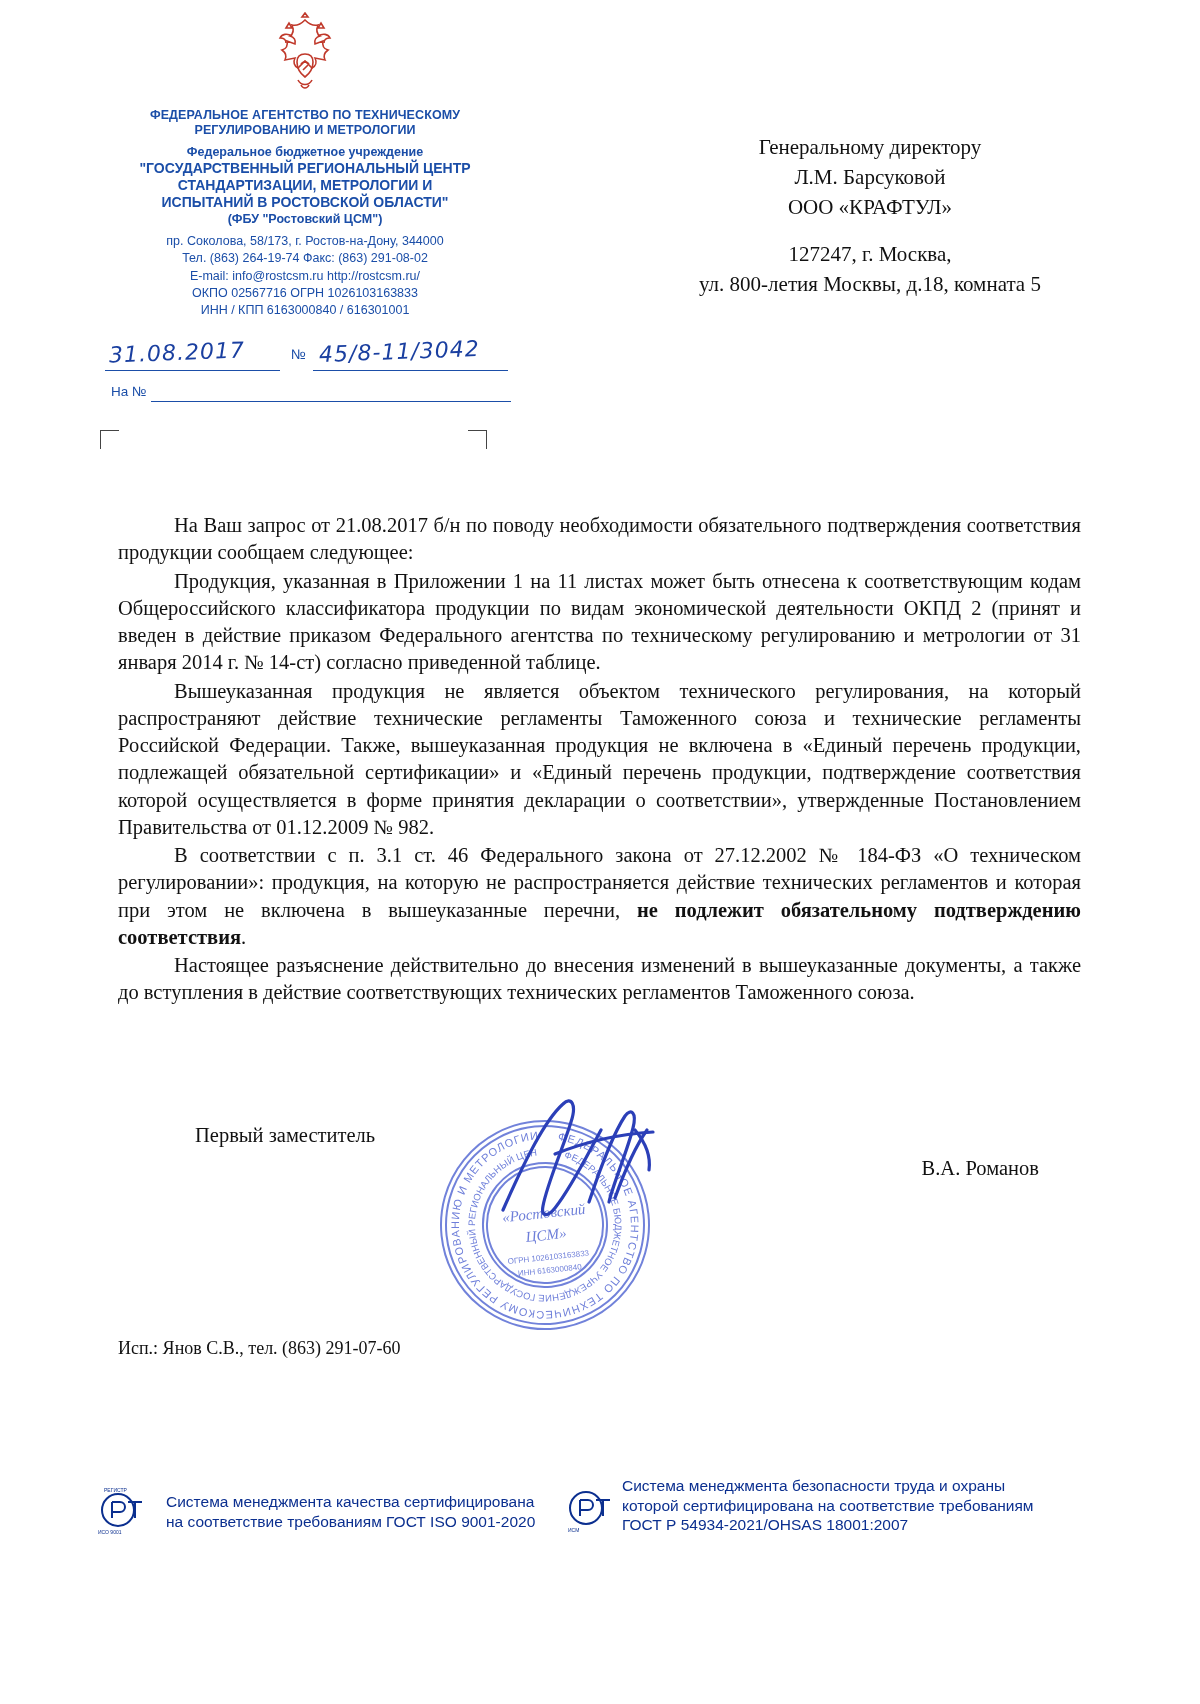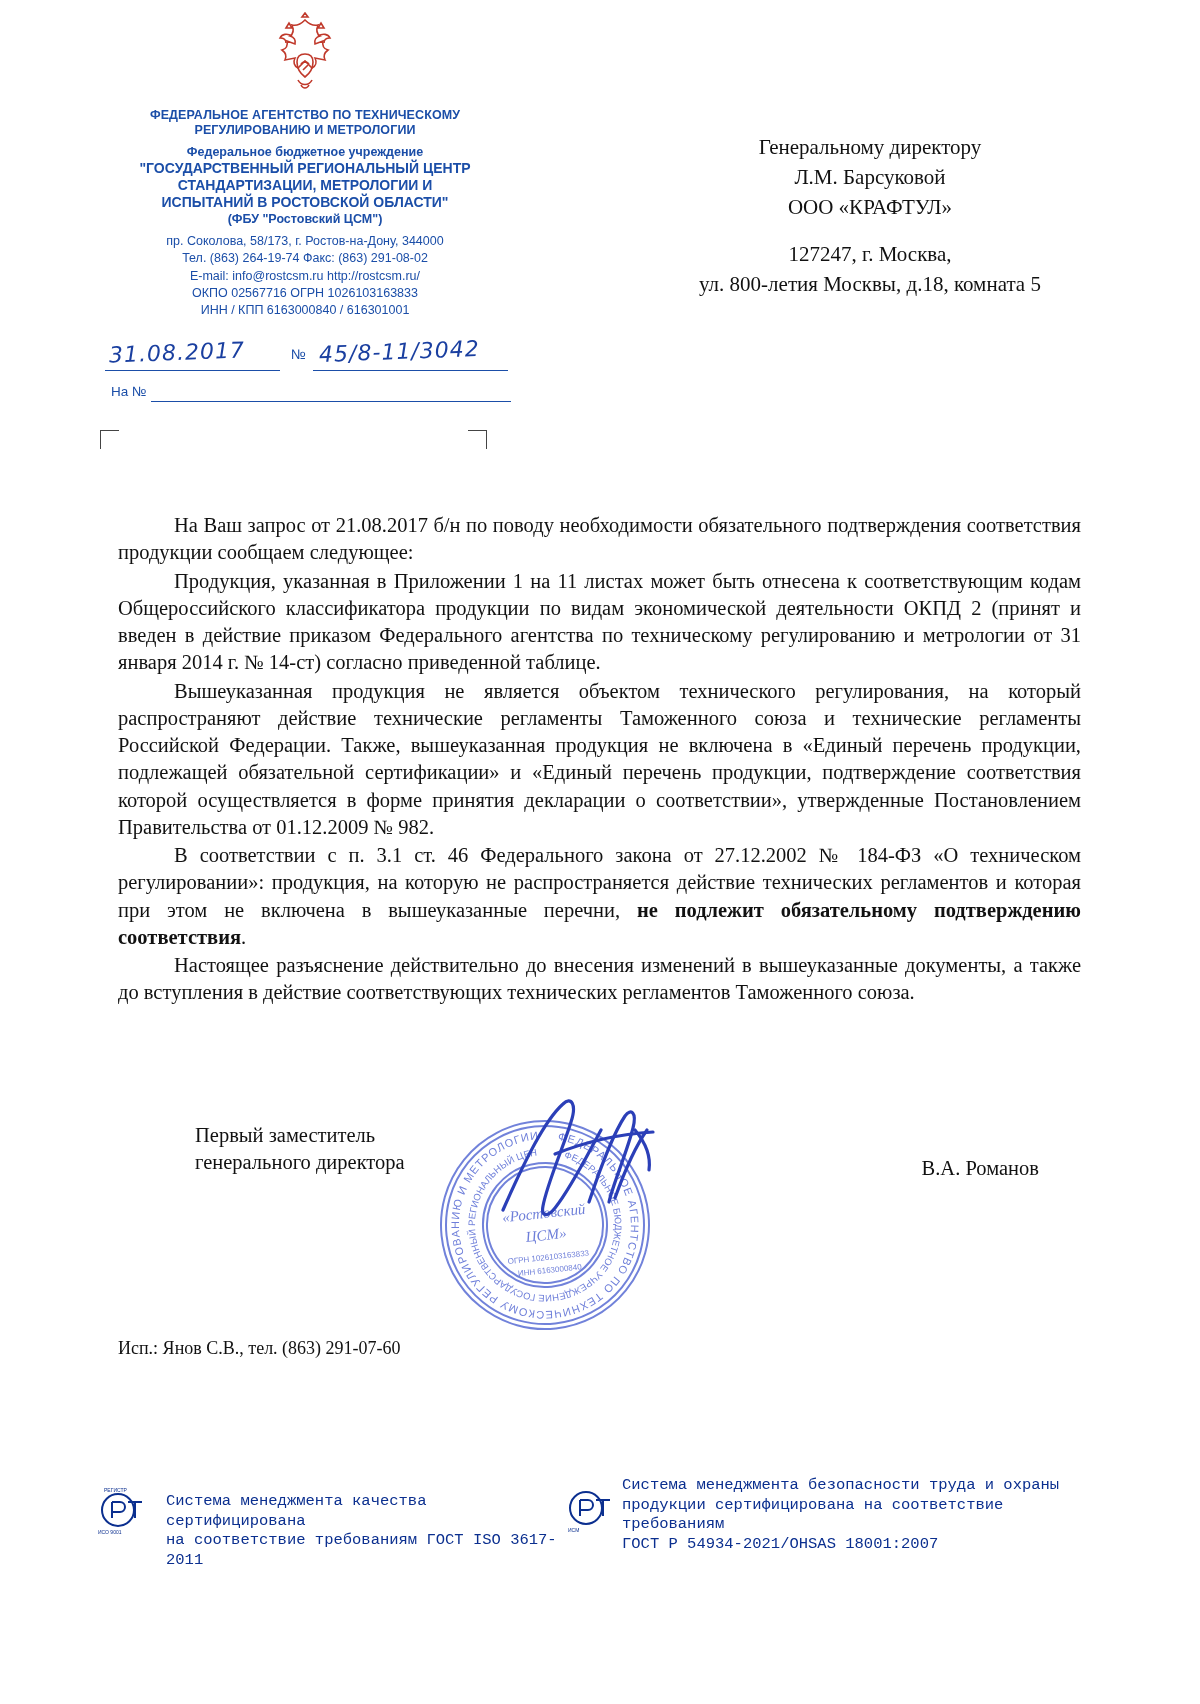--- a/index.html
+++ b/index.html
@@ -204,21 +204,21 @@
   
   #footer {
     position: absolute;
     left: 0;
     top: 1470px;
     width: 1200px;
     height: 110px;
   }
   .cert {
     position: absolute;
-    font-family: Liberation Mono, monospace;
+    font-family: Liberation Sans, sans-serif;
     color: #0b2f8f;
     font-size: 15.5px;
     line-height: 1.26;
   }
   #cert-left { left: 152px; top: 22px; width: 400px; margin-left: 14px; }
   #cert-right { left: 622px; top: 6px; width: 440px; }
   .rost-logo { position: absolute; width: 56px; height: 56px; }
   #rost-left { left: 92px; top: 12px; }
   #rost-right { left: 560px; top: 10px; }
 </style>
@@ -299,21 +299,20 @@
   <p>На Ваш запрос от 21.08.2017 б/н по поводу необходимости обязательного подтверждения соответствия продукции сообщаем следующее:</p>
   <p>Продукция, указанная в Приложении 1 на 11 листах может быть отнесена к соответствующим кодам Общероссийского классификатора продукции по видам экономической деятельности ОКПД 2 (принят и введен в действие приказом Федерального агентства по техническому регулированию и метрологии от 31 января 2014 г. № 14-ст) согласно приведенной таблице.</p>
   <p>Вышеуказанная продукция не является объектом технического регулирования, на который распространяют действие технические регламенты Таможенного союза и технические регламенты Российской Федерации. Также, вышеуказанная продукция не включена в «Единый перечень продукции, подлежащей обязательной сертификации» и «Единый перечень продукции, подтверждение соответствия которой осуществляется в форме принятия декларации о соответствии», утвержденные Постановлением Правительства от 01.12.2009 № 982.</p>
   <p><span>В соответствии с п. 3.1 ст. 46 Федерального закона от 27.12.2002 № 184-ФЗ «О техническом регулировании»: продукция, на которую не распространяется действие технических регламентов и которая при этом не включена в вышеуказанные перечни, </span><b>не подлежит обязательному подтверждению соответствия</b><span>.</span></p>
   <p>Настоящее разъяснение действительно до внесения изменений в вышеуказанные документы, а также до вступления в действие соответствующих технических регламентов Таможенного союза.</p>
 </div>
 
 <div id="sign-block">
   <div id="sign-title">
     <div>Первый заместитель</div>
-    <div>генерального директора</div>
   </div>
   <div id="sign-name">В.А. Романов</div>
 </div>
 
 <svg id="stamp" viewBox="0 0 230 230">
   <g transform="rotate(-6 115 115)" fill="none" stroke="#4a5fd0" stroke-width="2" opacity="0.78">
     <circle cx="115" cy="115" r="104"></circle>
     <circle cx="115" cy="115" r="99"></circle>
     <circle cx="115" cy="115" r="62"></circle>
     <circle cx="115" cy="115" r="58"></circle>
@@ -352,29 +351,29 @@
     <g stroke="#0b2f8f" fill="none" stroke-width="2">
       <circle cx="26" cy="28" r="16"></circle>
       <path d="M20 20 l0 16 M20 20 h8 a5 5 0 0 1 0 10 h-8"></path>
       <path d="M36 20 h14 M43 20 v16"></path>
     </g>
     <text x="12" y="10" font-family="Liberation Sans, sans-serif" font-size="5" fill="#0b2f8f">РЕГИСТР</text>
     <text x="6" y="52" font-family="Liberation Sans, sans-serif" font-size="5" fill="#0b2f8f">ИСО 9001</text>
   </svg>
   <div class="cert" id="cert-left">
     <div>Система менеджмента качества сертифицирована</div>
-    <div>на соответствие требованиям ГОСТ ISO 3617-2011</div>
+    <div>на соответствие требованиям ГОСТ ISO 9001-2020</div>
   </div>
 
   <svg class="rost-logo" id="rost-right" viewBox="0 0 56 56">
     <g stroke="#0b2f8f" fill="none" stroke-width="2">
       <circle cx="26" cy="28" r="16"></circle>
       <path d="M20 20 l0 16 M20 20 h8 a5 5 0 0 1 0 10 h-8"></path>
       <path d="M36 20 h14 M43 20 v16"></path>
     </g>
     <text x="8" y="52" font-family="Liberation Sans, sans-serif" font-size="5" fill="#0b2f8f">ИСМ</text>
   </svg>
   <div class="cert" id="cert-right">
     <div>Система менеджмента безопасности труда и охраны</div>
-    <div>продукции сертифицирована на соответствие требованиям</div>
+    <div>которой сертифицирована на соответствие требованиям</div>
     <div>ГОСТ Р 54934-2021/OHSAS 18001:2007</div>
   </div>
 </div>
 
 </body></html>

